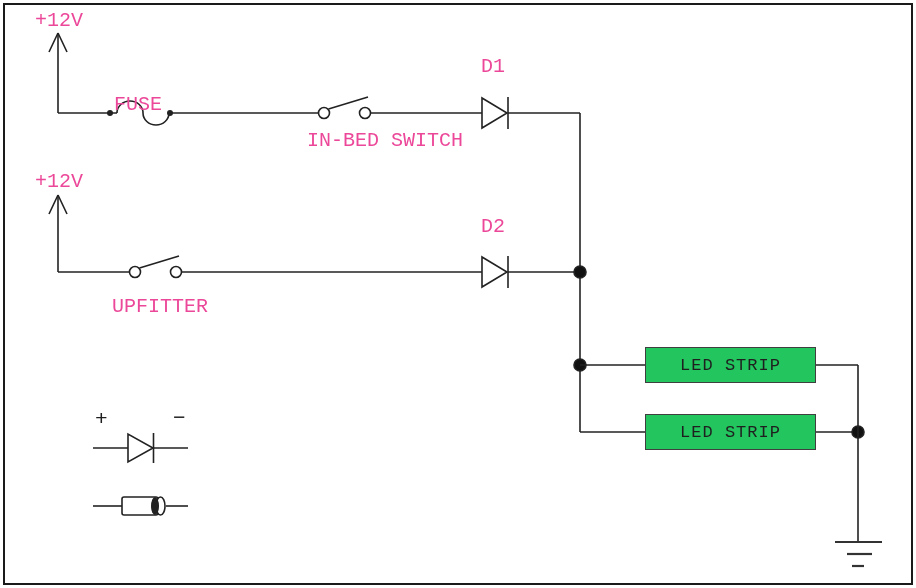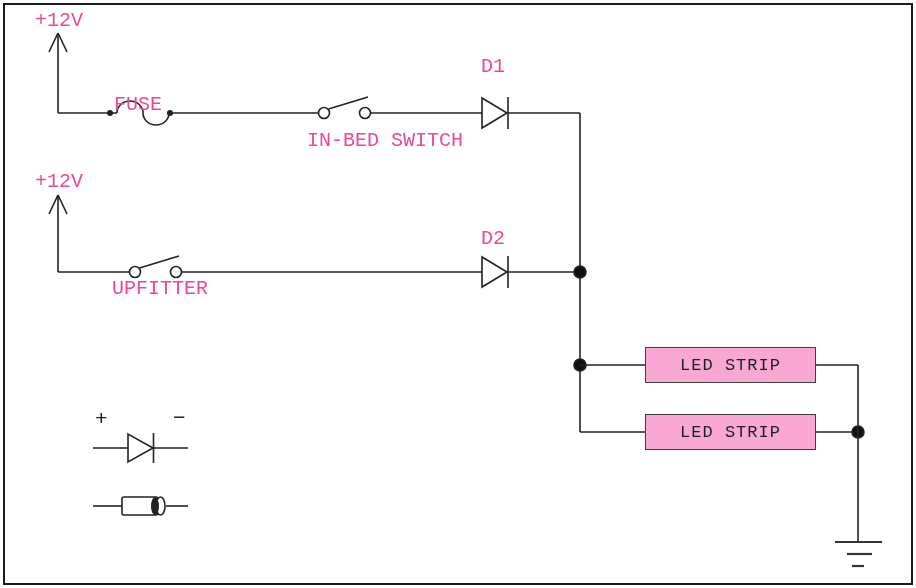--- a/index.html
+++ b/index.html
@@ -28,21 +28,21 @@
   .legend-sign{
     position:absolute;
     color:#1f1f1f;
     font-size:21px;
     line-height:25px;
   }
   .led-box{
     position:absolute;
     width:171px;height:36px;
     border:1.6px solid #3f3f3f;
-    background:#f9a8d4;
+    background:#22c55e;
     display:flex;align-items:center;justify-content:center;
     box-sizing:border-box;
   }
   .led-box span{
     color:#1f1f1f;font-size:17px;letter-spacing:1px;white-space:pre;
   }
 </style>
 </head>
 <body>
 
@@ -131,23 +131,23 @@
   <div class="lbl" style="left:35px; top:10px;">+12V</div>
 
   <div class="lbl" style="left:114px; top:94px;">FUSE</div>
 
   <div class="lbl" style="left:287px; top:130px;margin-left:20px;">IN-BED SWITCH</div>
 
   <div class="lbl" style="left:481px; top:56px;">D1</div>
 
   <div class="lbl" style="left:35px; top:171px;">+12V</div>
 
-  <div class="lbl" style="left:112px; top:278px;">UPFITTER</div>
+  <div class="lbl" style="left:112px; top:296px;">UPFITTER</div>
 
-  <div class="lbl" style="left:481px; top:228px;">D2</div>
+  <div class="lbl" style="left:481px; top:216px;">D2</div>
 
   <div class="led-box" style="left:645px; top:347px;">
     <span>LED STRIP</span>
   </div>
 
   <div class="led-box" style="left:645px; top:414px;">
     <span>LED STRIP</span>
   </div>
 
   <div class="legend-sign" style="left:95px; top:407px;">+</div>

